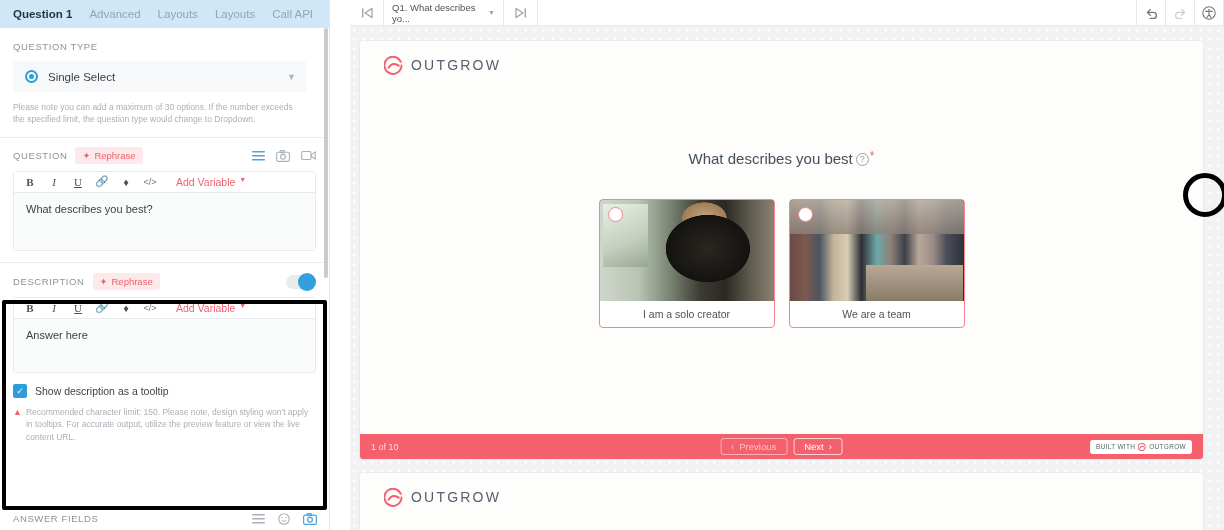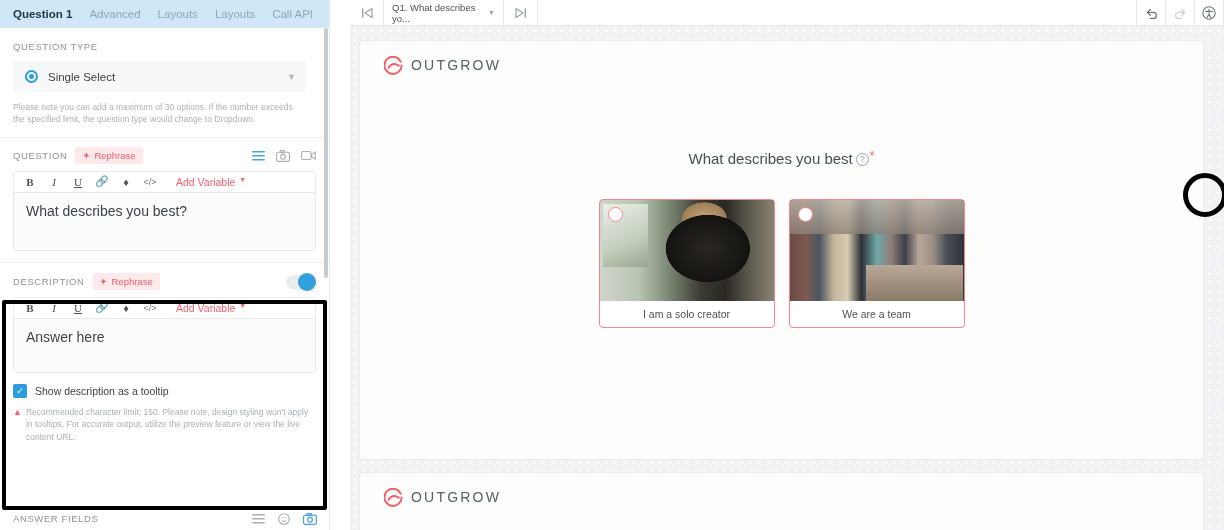--- a/index.html
+++ b/index.html
@@ -81,21 +81,21 @@
   }
   .tb.b { font-weight: bold; font-family: "Liberation Serif", serif; }
   .tb.i { font-style: italic; font-family: "Liberation Serif", serif; }
   .tb.u { text-decoration: underline; font-family: "Liberation Serif", serif; }
   .tb.code { font-size: 9px; color: #6c757d; }
   .addvar {
     margin-left: 14px; font-size: 10.5px; color: #f0616d; cursor: pointer;
     display: flex; align-items: flex-start; gap: 4px;
   }
   .rte-body {
-    padding: 10px 12px; font-size: 14px; color: #3d4449;
+    padding: 10px 12px; font-size: 11px; color: #3d4449;
     background: #fafbfb;
   }
   .rte-body.q { height: 57px; }
   .rte-body.d { height: 53px; }
 
   .chk-row { display: flex; align-items: center; gap: 8px; margin-top: 11px; }
   .chkbox {
     width: 14px; height: 14px; border-radius: 2px; background: #2d9cdb;
     display: flex; align-items: center; justify-content: center;
     color: #fff; font-size: 9px; cursor: pointer; flex: 0 0 auto;
@@ -467,20 +467,41 @@
           </div>
           <div class="opt-card">
             <div class="opt-img">
               <div class="photo-team"></div>
               <span class="opt-radio"></span>
             </div>
             <div class="opt-label">We are a team</div>
           </div>
         </div>
 
+        <div class="navbar">
+          <span class="page-count">1 of 10</span>
+          <span class="nav-btns">
+            <button class="nav-btn prev">
+              <span>‹</span>
+              <span>Previous</span>
+            </button>
+            <button class="nav-btn">
+              <span>Next</span>
+              <span>›</span>
+            </button>
+          </span>
+          <span class="built">
+            <span>BUILT WITH</span>
+            <svg width="8" height="8" viewBox="0 0 20 20">
+                <path d="M17.6 6.1 A9 9 0 1 0 18.4 10" fill="none" stroke="#f4616d" stroke-width="2.6" stroke-linecap="round"></path>
+                <path d="M4.8 12.4 Q9.2 5.6 15.6 10.1" fill="none" stroke="#f4616d" stroke-width="2.6" stroke-linecap="round"></path>
+              </svg>
+            <span>OUTGROW</span>
+          </span>
+        </div>
       </div>
 
       <div class="preview-card card-2">
         <div class="brandbar">
           <svg width="19" height="19" viewBox="0 0 20 20">
             <path d="M17.6 6.1 A9 9 0 1 0 18.4 10" fill="none" stroke="#f4616d" stroke-width="2.1" stroke-linecap="round"></path>
             <path d="M4.8 12.4 Q9.2 5.6 15.6 10.1" fill="none" stroke="#f4616d" stroke-width="2.1" stroke-linecap="round"></path>
           </svg>
           <span class="brand-name">OUTGROW</span>
         </div>

